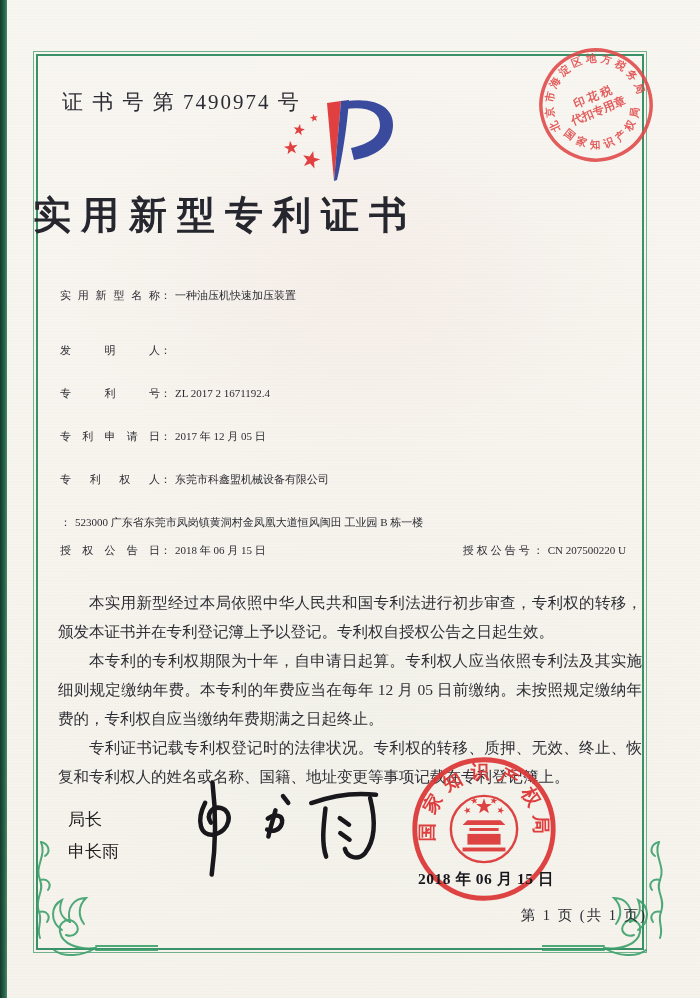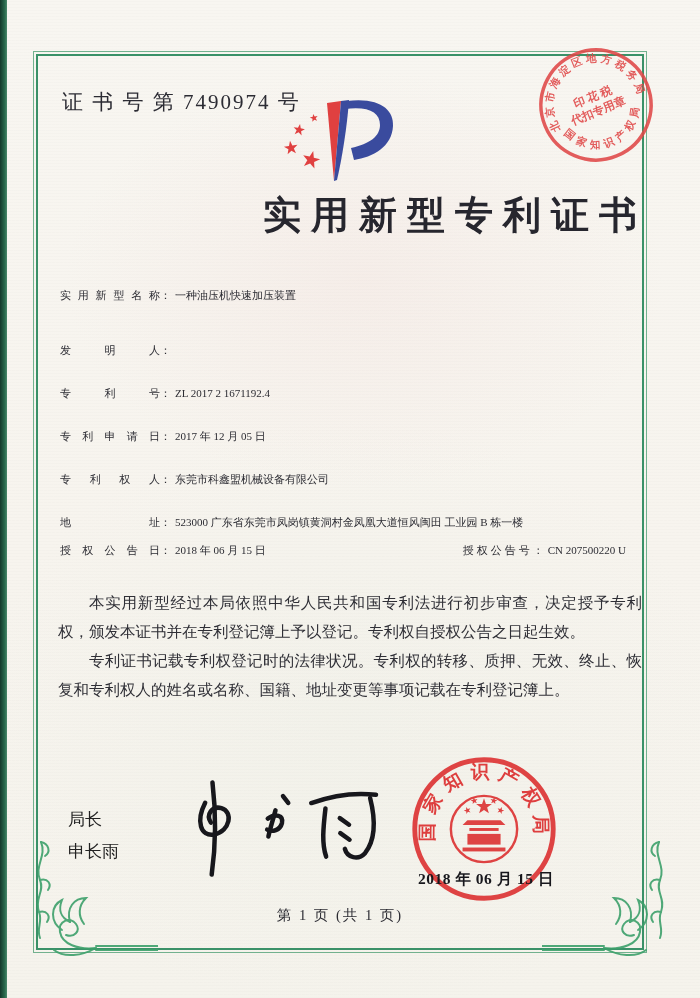--- a/index.html
+++ b/index.html
@@ -14,21 +14,21 @@
       radial-gradient(ellipse 430px 300px at 52% 28%, rgba(232,190,190,.14), transparent 70%),
       radial-gradient(ellipse 520px 420px at 50% 72%, rgba(205,222,205,.10), transparent 72%),
       repeating-linear-gradient(0deg, rgba(0,0,0,.012) 0 1px, transparent 1px 3px);
   }
   .binding-strip{position:absolute;left:0;top:0;width:7px;height:100%;
     background:linear-gradient(90deg,#14382b,#2a6b4e 70%,#4d8a6d);}
   .frame{position:absolute;left:33px;top:51px;width:612px;height:900px;border:1px solid #72b18e;}
   .frame-inner{position:absolute;inset:2px;border:2px solid #3a9168;}
   .cert-no{position:absolute;left:62px;top:88px;font-size:21px;letter-spacing:2px;color:#2b2b33;}
   .logo{position:absolute;left:280px;top:96px;width:145px;height:100px;}
-  .title{position:absolute;left:33px;top:190px;width:614px;text-align:right;
+  .title{position:absolute;left:33px;top:190px;width:614px;text-align:left;
     font-size:38px;font-weight:bold;letter-spacing:10px;color:#26262e;}
   .fields{position:absolute;left:60px;top:284px;width:566px;font-size:11px;color:#2c2c33;}
   .row{display:flex;line-height:22px;margin-bottom:21px;}
   .row.first{margin-bottom:33px;}
   .row.addr{margin-bottom:6px;}
   .lbl{display:inline-block;width:100px;text-align:justify;text-align-last:justify;flex:0 0 100px;}
   .colon{flex:0 0 auto;}
   .val{flex:1 1 auto;padding-left:4px;}
   .row.split{justify-content:space-between;}
   .grp{display:flex;}
@@ -38,21 +38,21 @@
   .paras p{margin:0;text-indent:2em;}
   .sig-titles{position:absolute;left:68px;top:804px;font-size:17px;line-height:32px;color:#222;}
   .sig-script{position:absolute;left:172px;top:770px;transform:rotate(-2deg);}
   .seal{position:absolute;left:406px;top:751px;}
   .seal-date{position:absolute;left:408px;top:869px;width:156px;text-align:center;
     font-size:15.5px;font-weight:bold;color:#17171c;letter-spacing:.5px;}
   .tax-stamp{position:absolute;left:531px;top:40px;transform:rotate(-22deg);opacity:.88;}
   .flourish{position:absolute;}
   .flourish.left{left:26px;top:838px;}
   .flourish.right{left:542px;top:838px;transform:scaleX(-1);}
-  .footer{position:absolute;left:33px;top:906px;width:614px;text-align:center;
+  .footer{position:absolute;left:33px;top:906px;width:614px;text-align:right;
     font-size:14.5px;letter-spacing:2px;color:#2c2c33;}
 </style>
 </head>
 <body>
 
 <div class="tint"></div>
 <div class="binding-strip"></div>
 
 <div class="frame">
   <div class="frame-inner"></div>
@@ -98,40 +98,40 @@
     <span class="lbl">专利申请日</span>
       <span class="colon">：</span>
     <span class="val">2017 年 12 月 05 日</span>
   </div>
   <div class="row">
     <span class="lbl">专利权人</span>
       <span class="colon">：</span>
     <span class="val">东莞市科鑫盟机械设备有限公司</span>
   </div>
   <div class="row addr">
-    <span class="lbl">地址</span>
       <span class="colon">：</span>
     <span class="val">523000 广东省东莞市凤岗镇黄洞村金凤凰大道恒风闽田 工业园 B 栋一楼</span>
   </div>
   <div class="row split">
     <span class="grp">
       <span class="lbl">授权公告日</span>
         <span class="colon">：</span>
       <span class="val">2018 年 06 月 15 日</span>
     </span>
     <span class="grp">
       <span class="lbl2">授权公告号</span>
         <span class="colon">：</span>
       <span class="val">CN 207500220 U</span>
     </span>
   </div>
 </div>
 
 <div class="paras">
-  <p>本实用新型经过本局依照中华人民共和国专利法进行初步审查，决定授予专利权，颁发本证书并在专利登记簿上予以登记。专利权自授权公告之日起生效。</p>
+  <p>本实用新型经过本局依照中华人民共和国专利法进行初步审查，专利权的转移，颁发本证书并在专利登记簿上予以登记。专利权自授权公告之日起生效。</p>
+  <p>本专利的专利权期限为十年，自申请日起算。专利权人应当依照专利法及其实施细则规定缴纳年费。本专利的年费应当在每年 12 月 05 日前缴纳。未按照规定缴纳年费的，专利权自应当缴纳年费期满之日起终止。</p>
   <p>专利证书记载专利权登记时的法律状况。专利权的转移、质押、无效、终止、恢复和专利权人的姓名或名称、国籍、地址变更等事项记载在专利登记簿上。</p>
 </div>
 
 <div class="sig-titles">
   <div>局长</div>
   <div>申长雨</div>
 </div>
 
 <svg class="sig-script" width="225" height="110" viewBox="0 0 225 110" xmlns="http://www.w3.org/2000/svg">
   <g fill="none" stroke="#17171c" stroke-width="4.5" stroke-linecap="round" stroke-linejoin="round">

